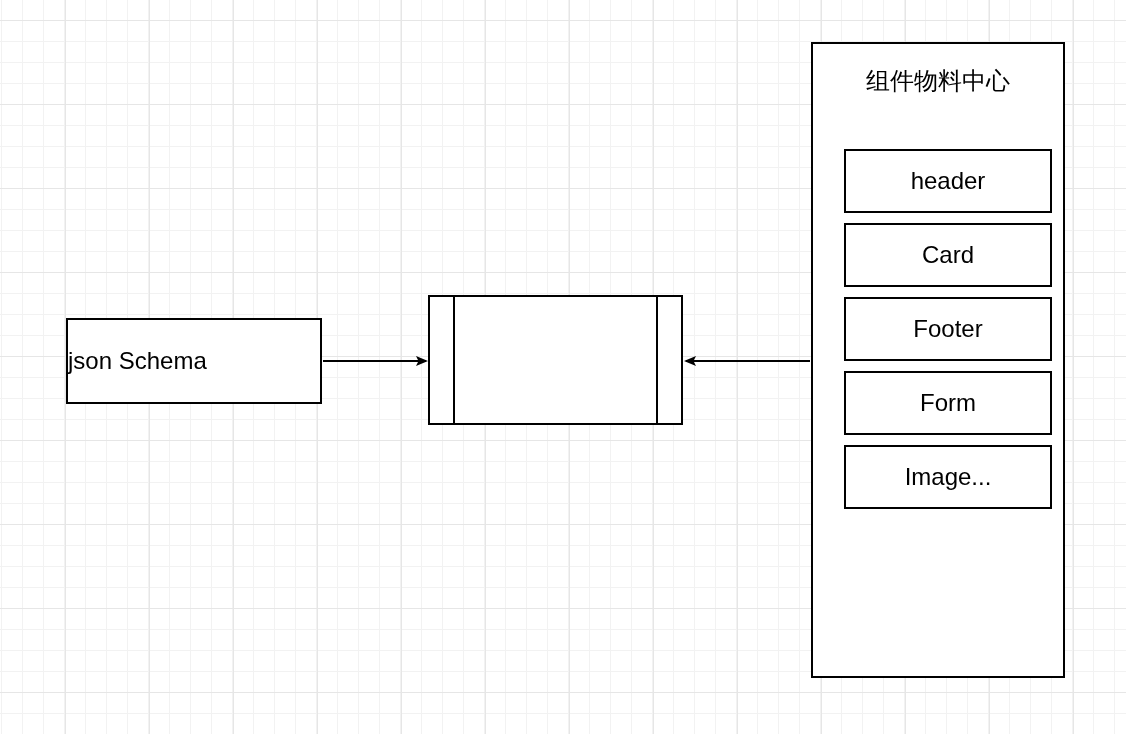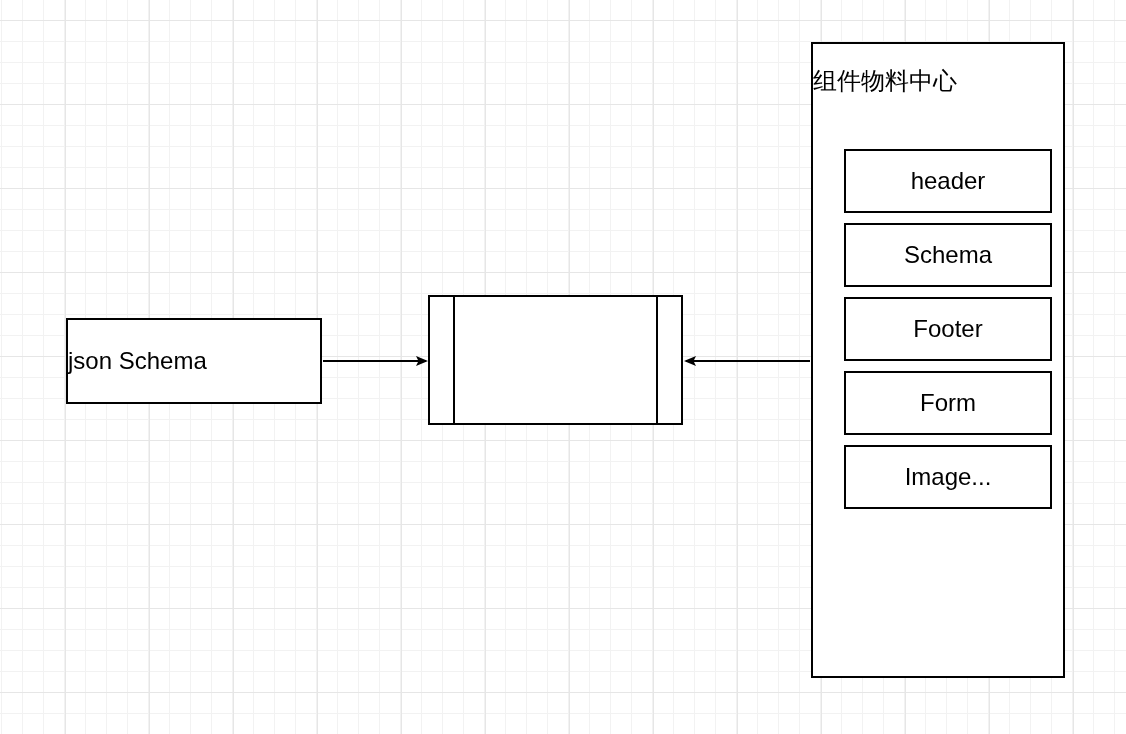--- a/index.html
+++ b/index.html
@@ -48,21 +48,21 @@
   .process-bar.right { right: 23px; }
 
   .container-node {
     position: absolute;
     left: 811px; top: 42px; width: 254px; height: 636px;
     background: #ffffff;
     border: 2px solid #000000;
   }
   .container-title {
     margin-top: 22px;
-    text-align: left;
+    text-align: center;
     font-size: 24px;
     line-height: 30px;
   }
   .component-list {
     position: absolute;
     left: 31px;
     top: 105px;
     width: 208px;
     display: flex;
     flex-direction: column;
@@ -100,20 +100,20 @@
 
   <div class="node node-dynamic-engine">
     <div class="process-bar left"></div>
     <div class="process-bar right"></div>
   </div>
 
   <div class="container-node">
     <div class="container-title">组件物料中心</div>
     <div class="component-list">
       <div class="component-item">header</div>
-      <div class="component-item">Schema</div>
+      <div class="component-item">Card</div>
       <div class="component-item">Footer</div>
       <div class="component-item">Form</div>
       <div class="component-item">Image...</div>
     </div>
   </div>
 
 </div>
 
 </body></html>

